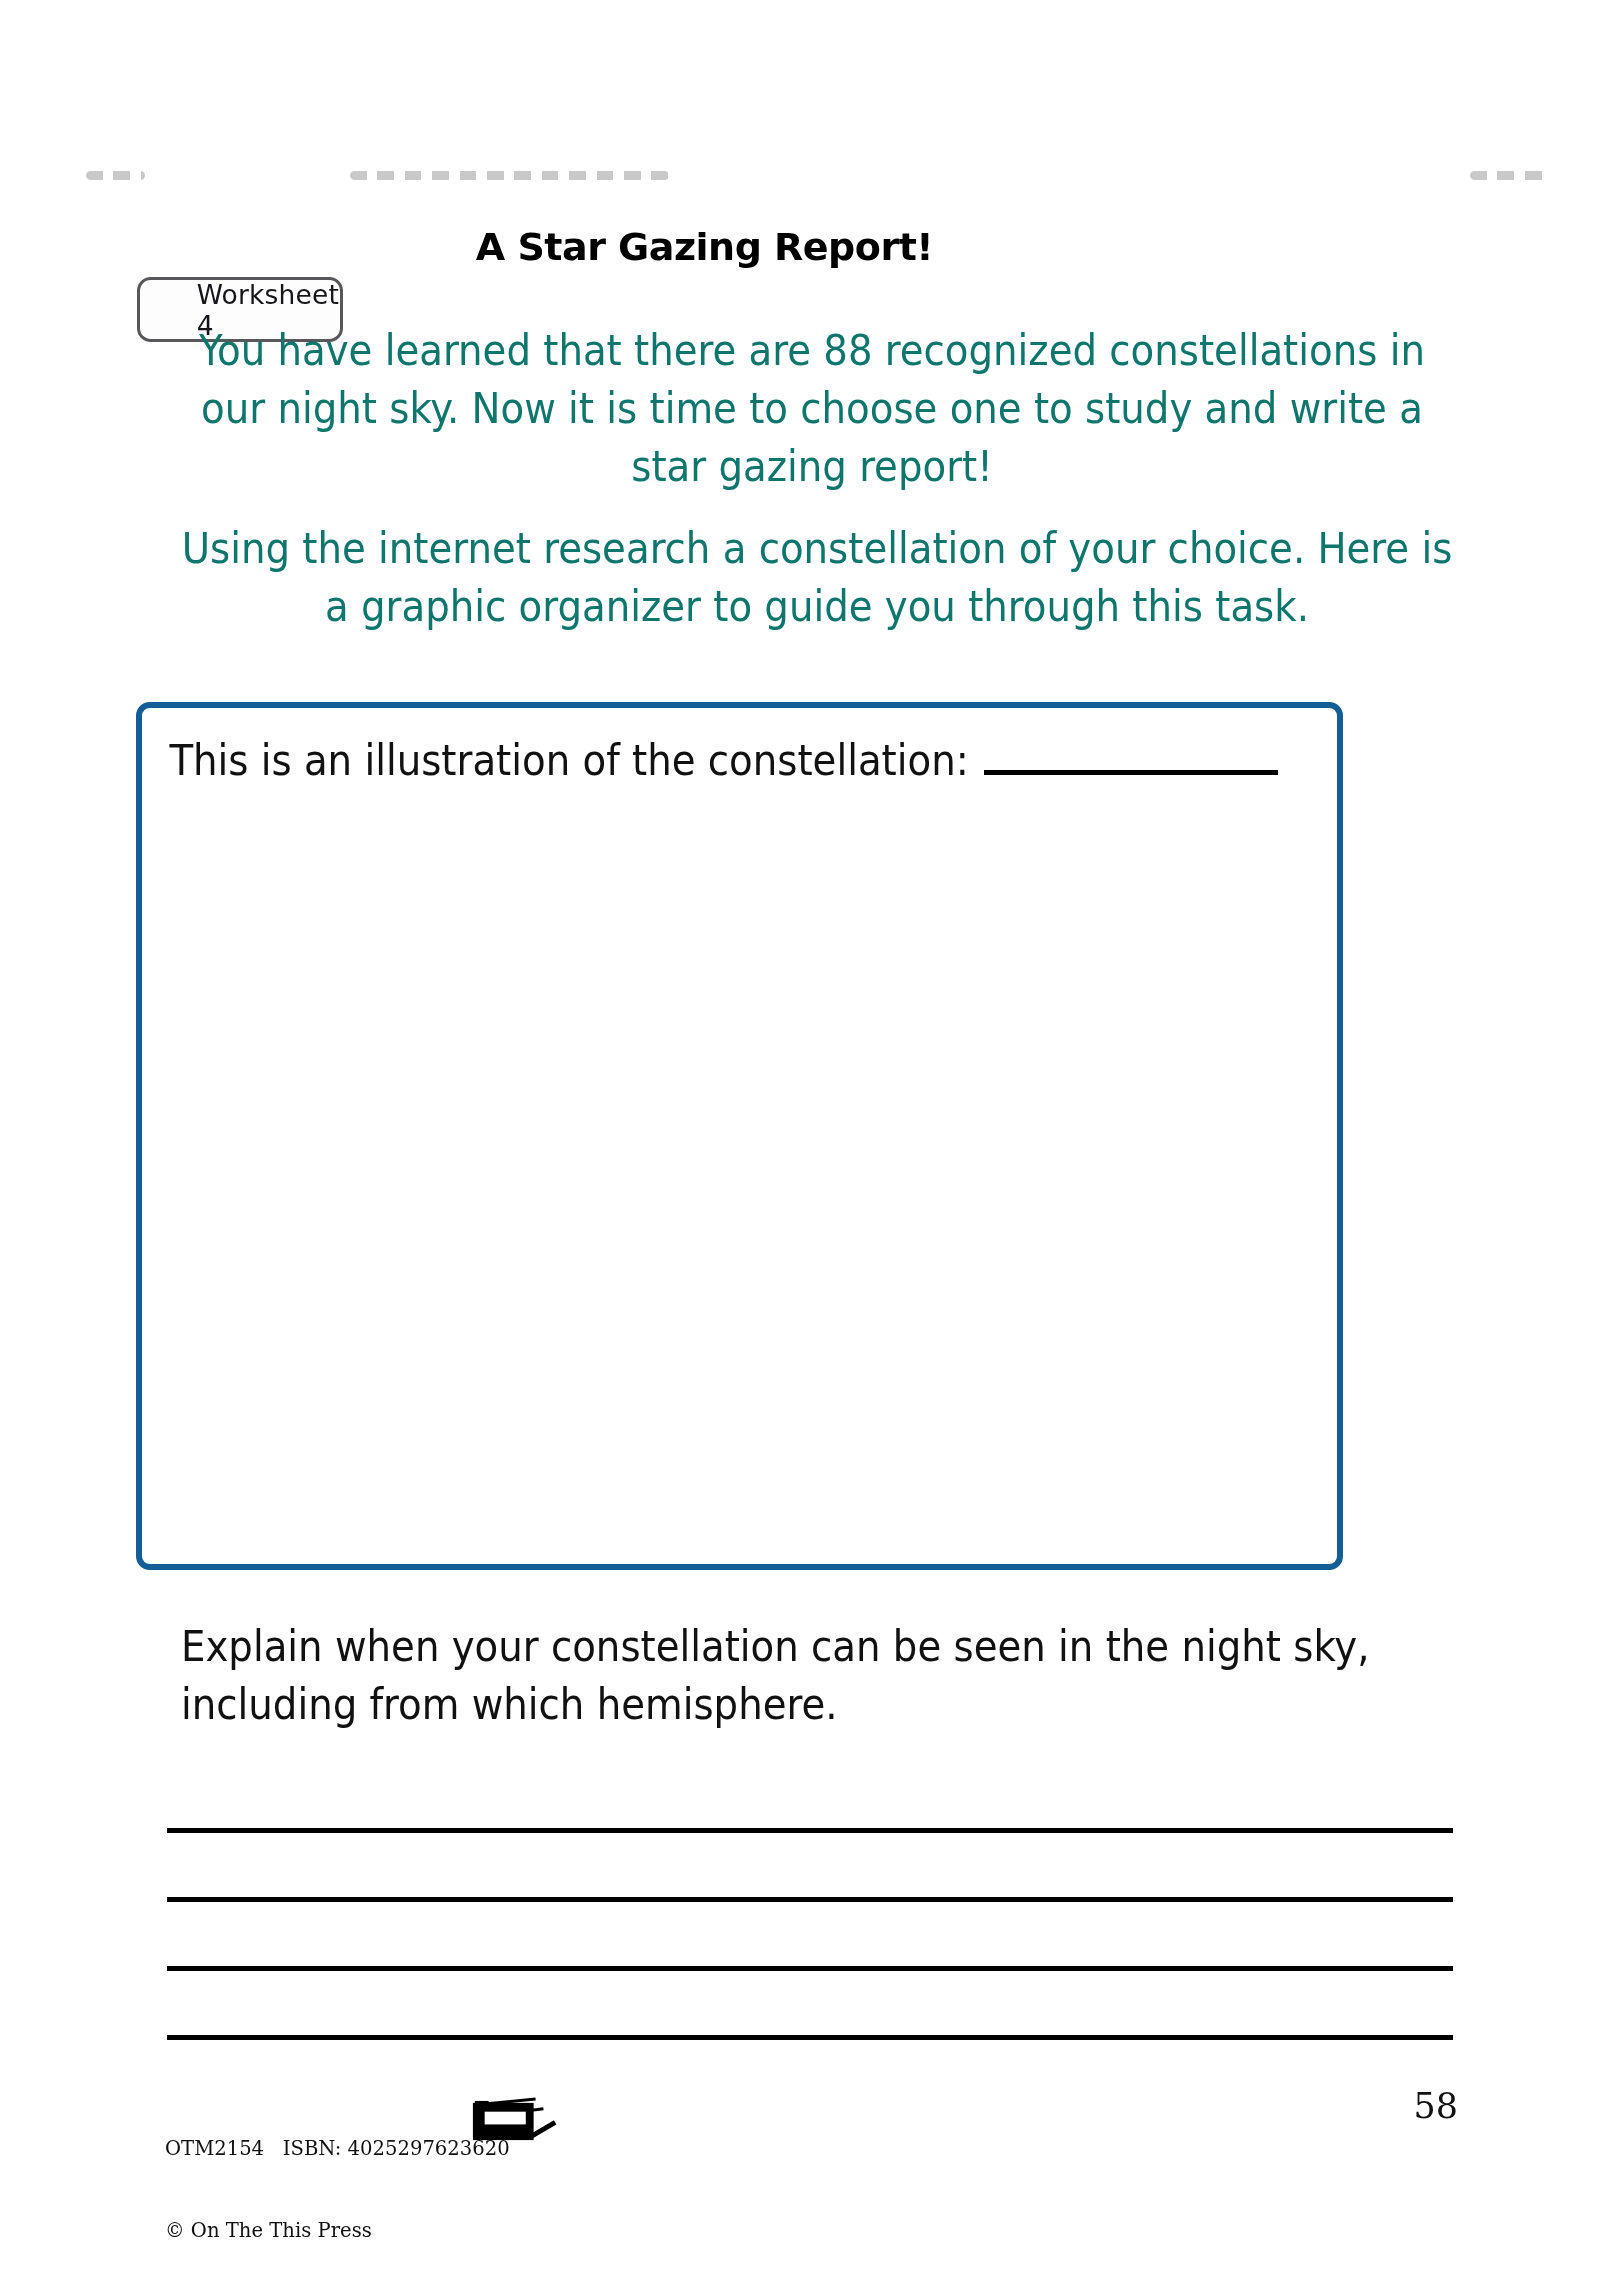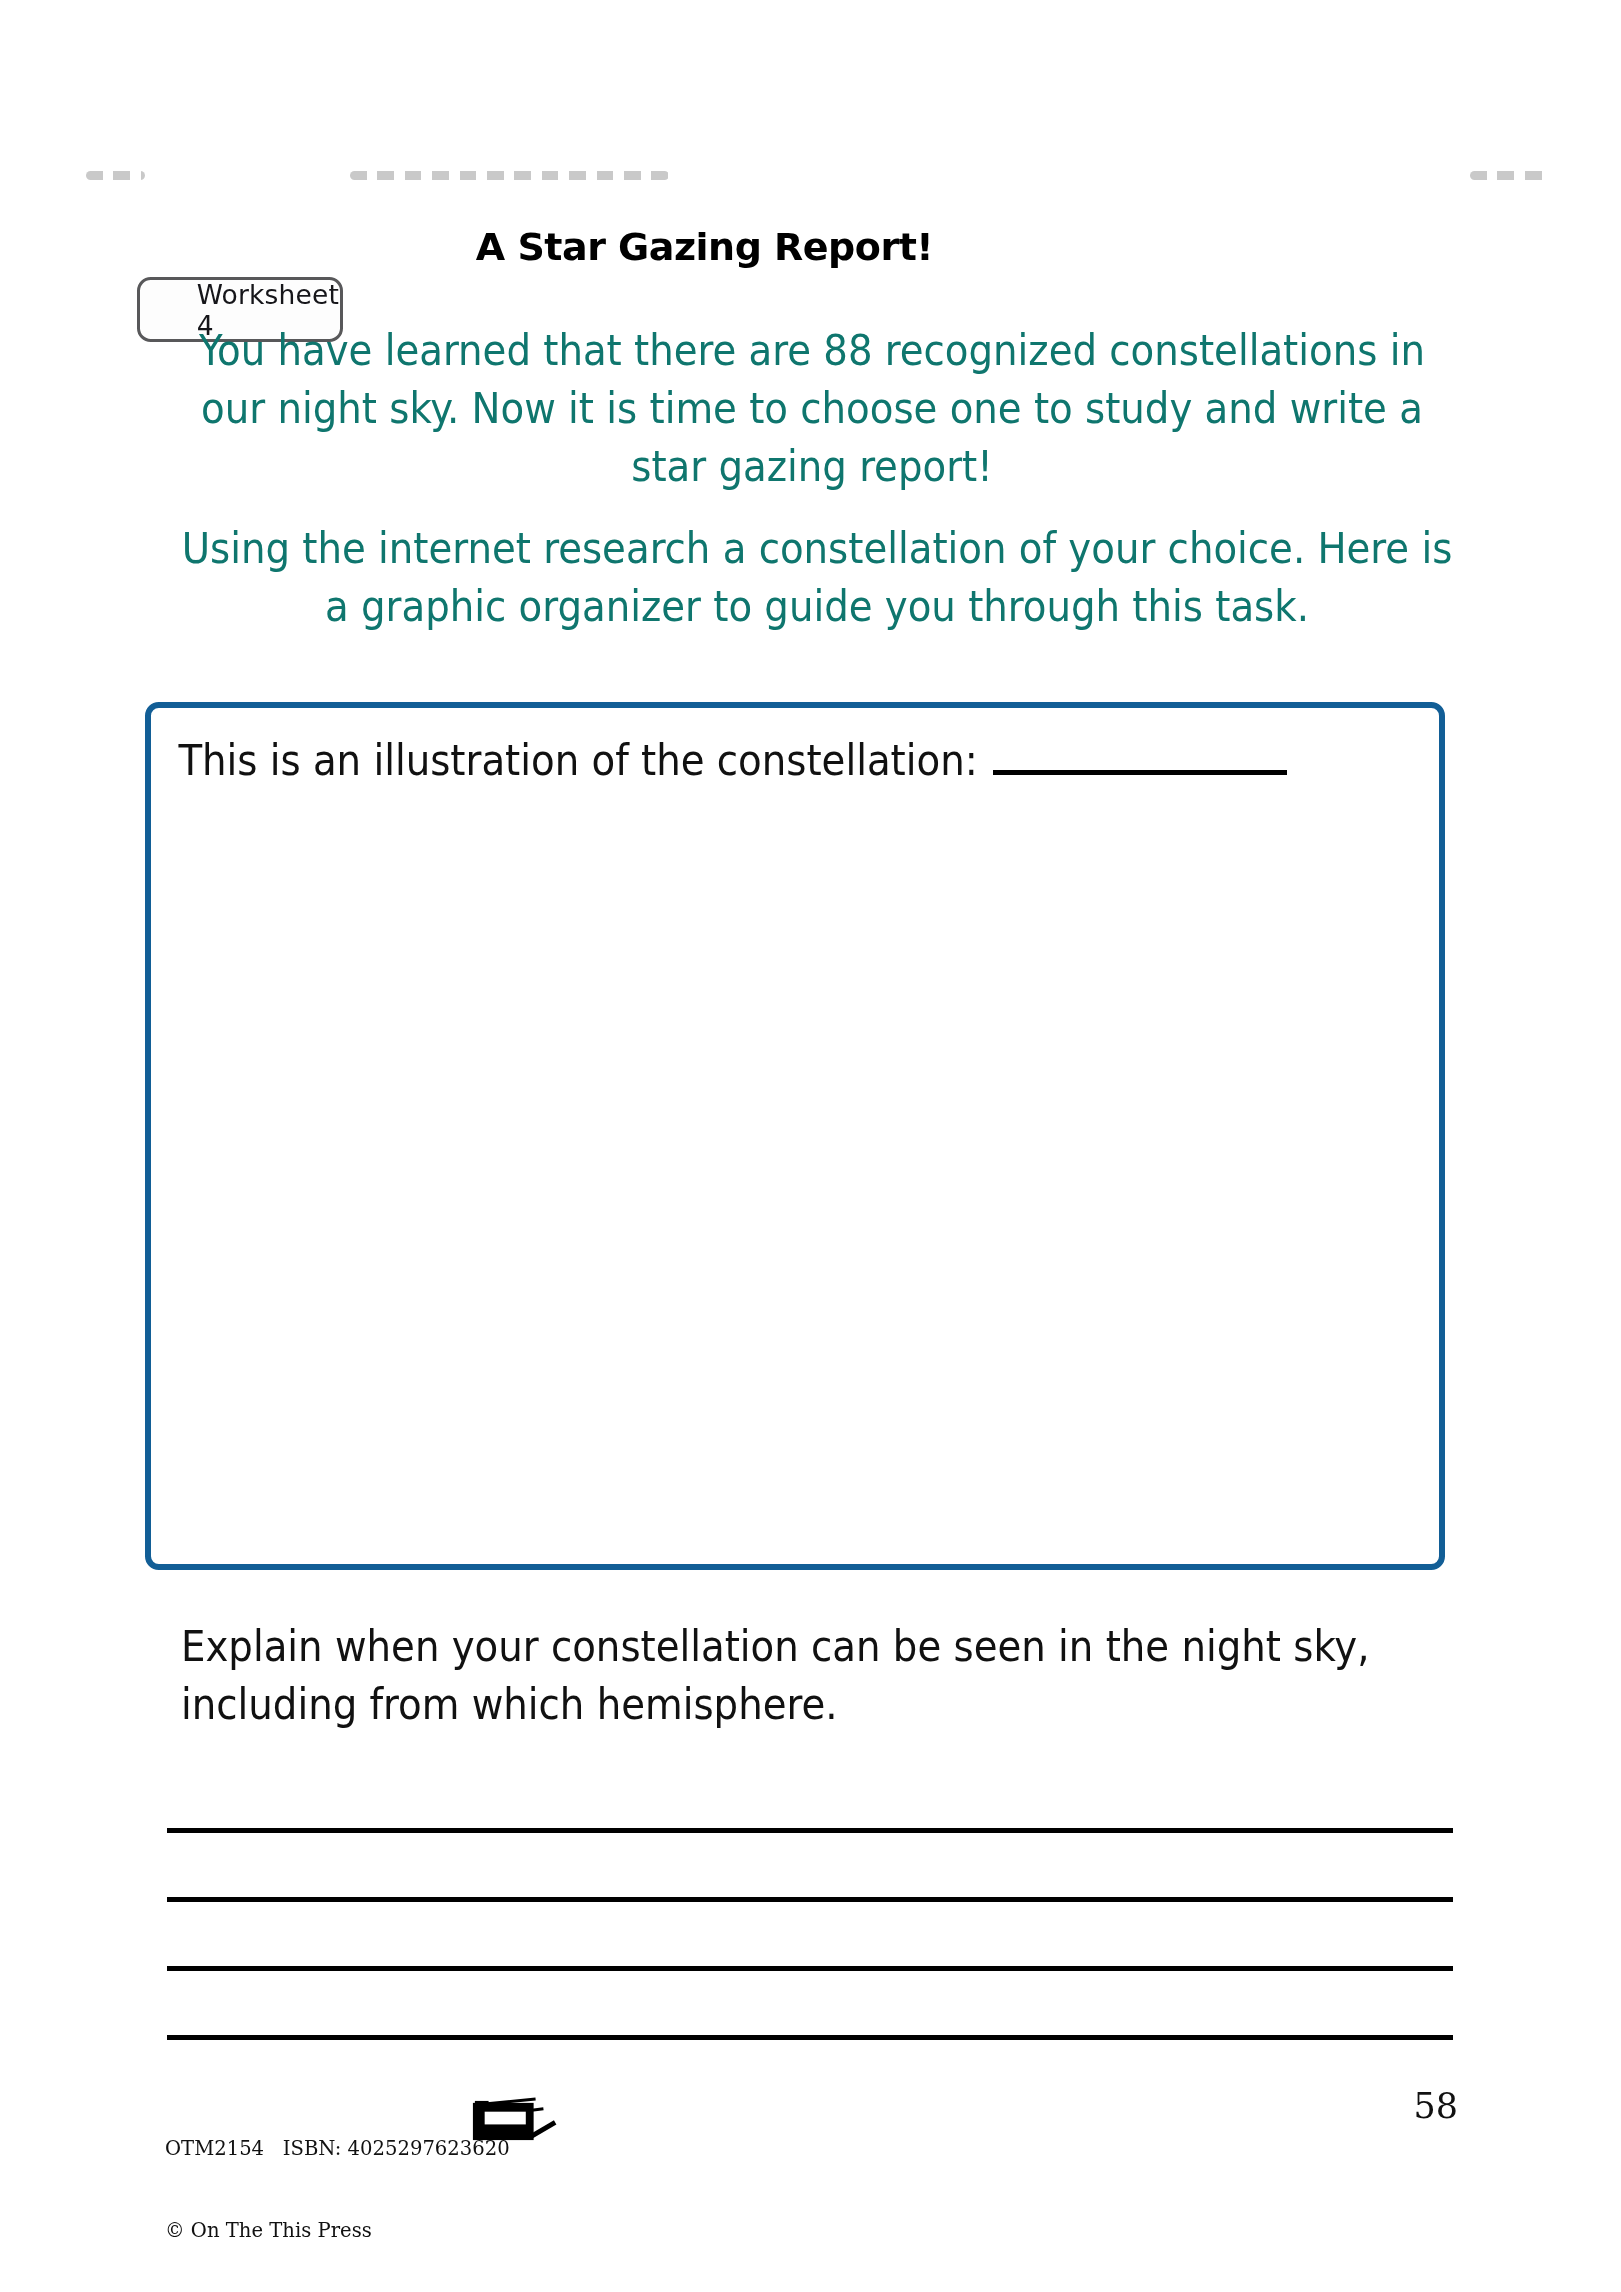--- a/index.html
+++ b/index.html
@@ -103,23 +103,23 @@
     font-family: "DejaVu Sans Condensed", "DejaVu Sans", sans-serif;
     font-stretch: condensed;
     text-align: center;
   }
   .para-1 { top: 321px; width: 1294px; }
   .para-2 { top: 519px; width: 1304px; }
 
   
   .illustration-box {
     position: absolute;
-    left: 145px;
+    left: 136px;
     top: 702px;
-    width: 1300px;
+    width: 1207px;
     height: 868px;
     border: 6.9px solid #125e96;
     border-radius: 13.7px;
     box-sizing: border-box;
     background: #ffffff;
   }
   .illus-label-row {
     position: absolute;
     left: 27.4px;
     top: 27.4px;

